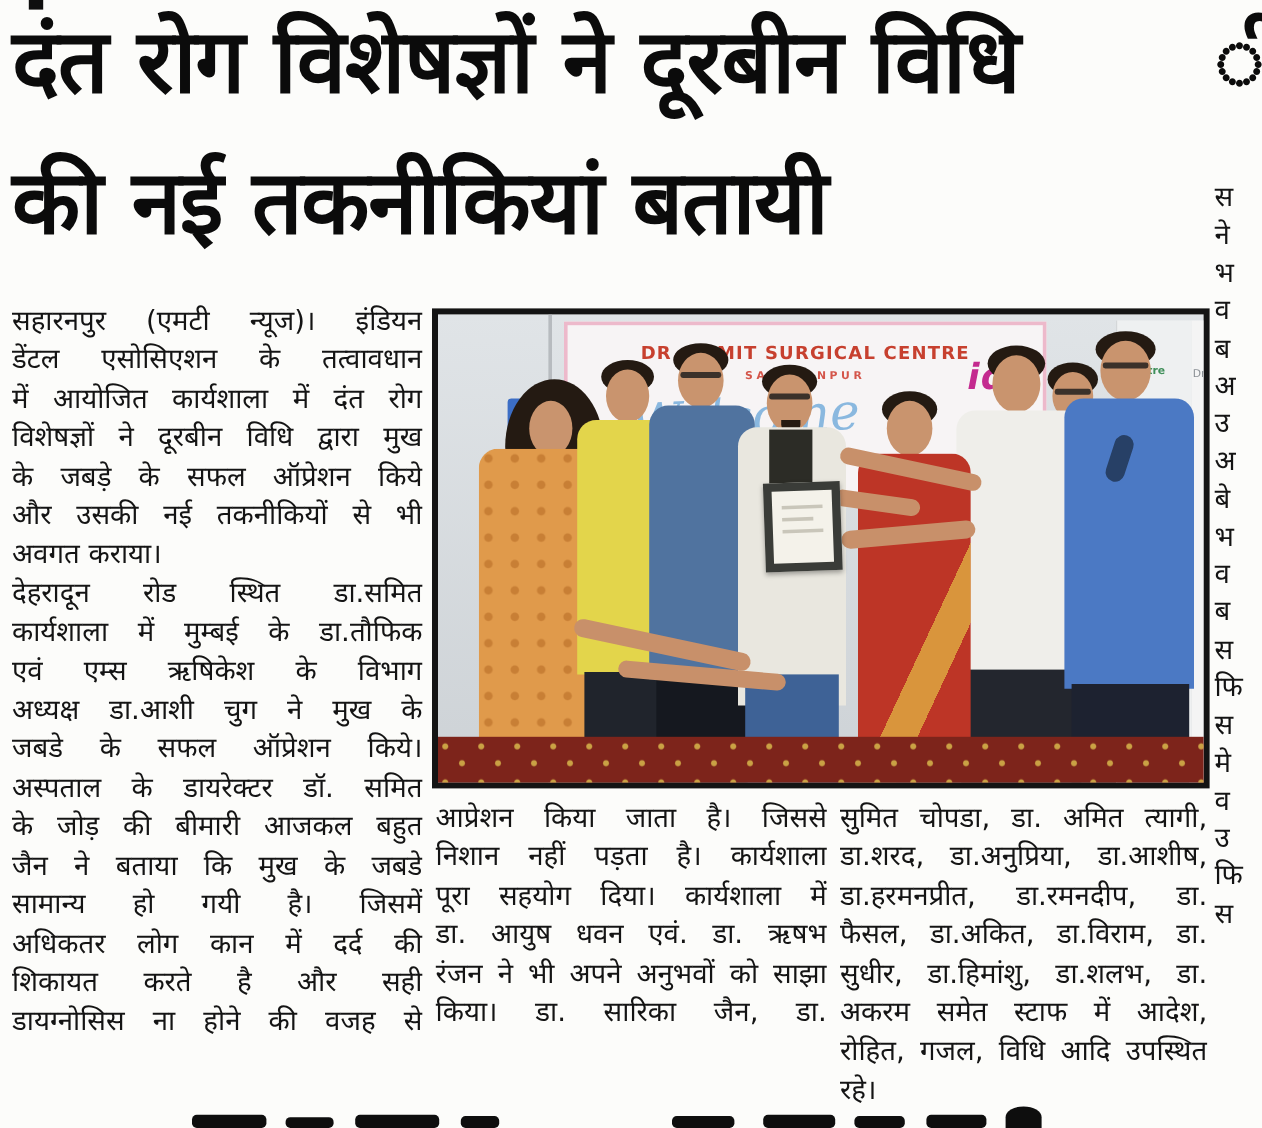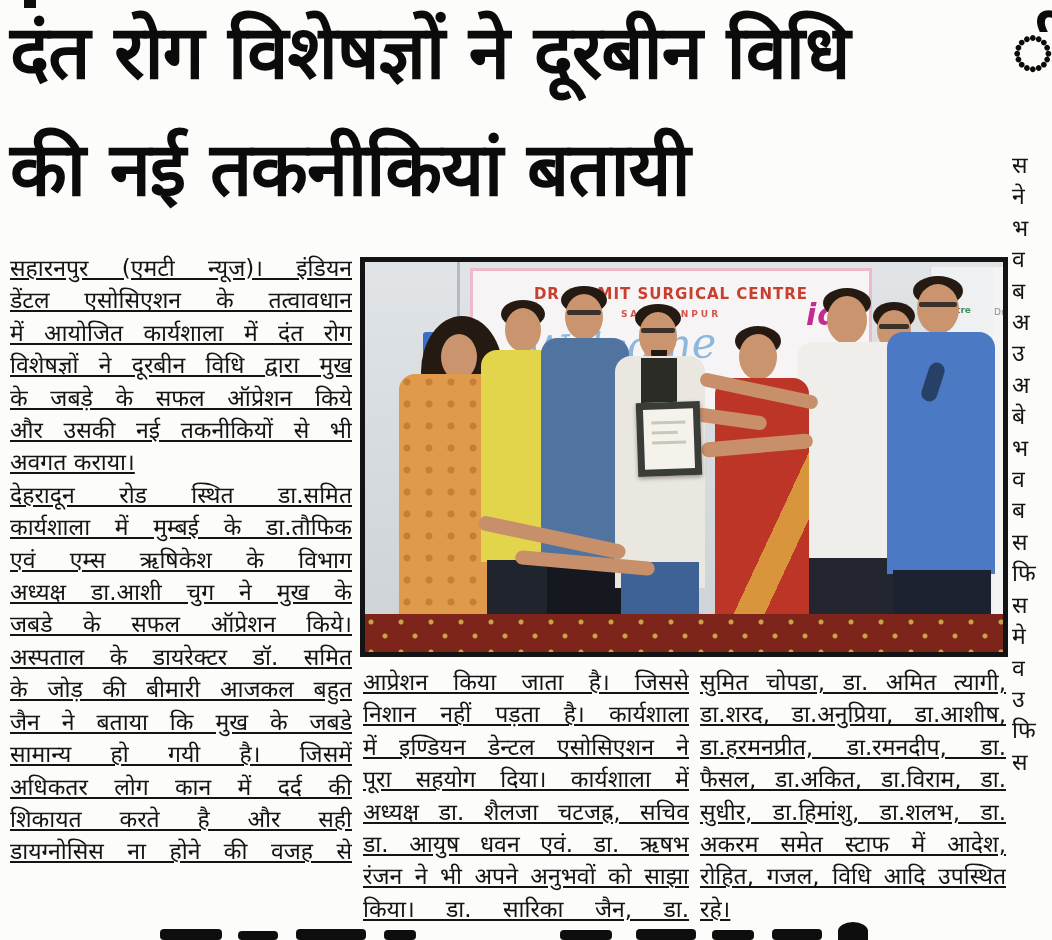--- a/index.html
+++ b/index.html
@@ -8,21 +8,21 @@
     background:#fcfcfa; overflow:hidden;
     font-family:"DejaVu Sans", sans-serif; color:#161616;
   }
   
   .headline{
     position:absolute; left:10px; top:-6px; width:1010px;
     font-size:74px; line-height:117px; font-weight:700; color:#0b0b0b;
     letter-spacing:-1px; white-space:nowrap;
   }
   
-  .col{ position:absolute; font-size:23px; line-height:32.4px; color:#141414;text-decoration:underline; }
+  .col{ position:absolute; font-size:23px; line-height:32.4px; color:#141414; }
   .col .line{ text-align:justify; text-align-last:justify; white-space:nowrap; overflow:hidden;}
   .col .line.short{ text-align-last:left; }
   .col-left{ left:10px;  top:252px; width:342px; }
   .col-mid{  left:363px; top:666px; width:326px; }
   .col-right{left:700px; top:666px; width:306px; }
   
   .photo{
     position:absolute; left:360px; top:257px; width:648px; height:400px;
     border:5px solid #141414; box-sizing:border-box;
     background:linear-gradient(#e0e4e7,#cdd2d6); overflow:hidden;
@@ -102,23 +102,21 @@
       <div class="line">के जोड़ की बीमारी आजकल बहुत</div>
       <div class="line">जैन ने बताया कि मुख के जबडे</div>
       <div class="line">सामान्य हो गयी है। जिसमें</div>
       <div class="line">अधिकतर लोग कान में दर्द की</div>
       <div class="line">शिकायत करते है और सही</div>
       <div class="line">डायग्नोसिस ना होने की वजह से</div>
     </div>
   <div class="col col-mid">
       <div class="line">आप्रेशन किया जाता है। जिससे</div>
       <div class="line">निशान नहीं पड़ता है। कार्यशाला</div>
-      <div class="line">में इण्डियन डेन्टल एसोसिएशन ने</div>
       <div class="line">पूरा सहयोग दिया। कार्यशाला में</div>
-      <div class="line">अध्यक्ष डा. शैलजा चटजह्र, सचिव</div>
       <div class="line">डा. आयुष धवन एवं. डा. ऋषभ</div>
       <div class="line">रंजन ने भी अपने अनुभवों को साझा</div>
       <div class="line">किया। डा. सारिका जैन, डा.</div>
     </div>
   <div class="col col-right">
       <div class="line">सुमित चोपडा, डा. अमित त्यागी,</div>
       <div class="line">डा.शरद, डा.अनुप्रिया, डा.आशीष,</div>
       <div class="line">डा.हरमनप्रीत, डा.रमनदीप, डा.</div>
       <div class="line">फैसल, डा.अकित, डा.विराम, डा.</div>
       <div class="line">सुधीर, डा.हिमांशु, डा.शलभ, डा.</div>

